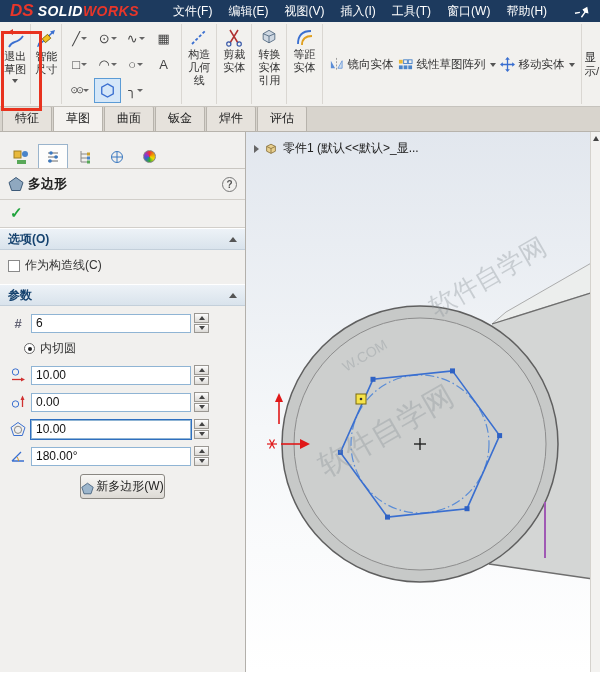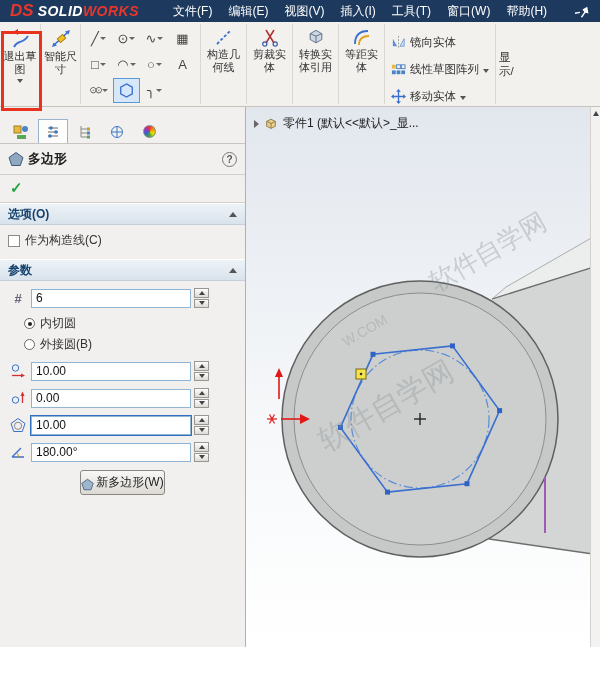--- a/index.html
+++ b/index.html
@@ -19,21 +19,21 @@
   
   .ribbon{height:85px;background:#f2f1ee;border-bottom:1px solid #c6c3bd;display:flex;align-items:stretch;padding:2px 0;position:relative}
   .rgroup{display:flex;flex-direction:column;align-items:center;justify-content:flex-start;padding:3px 2px 0;border-right:1px solid #dad7d2;width:42px;text-align:center;gap:1px}
   .rlabel{font-size:11px;line-height:13px;color:#333;word-break:break-all}
   .dd-tri{width:0;height:0;border-left:3.5px solid transparent;border-right:3.5px solid transparent;border-top:4px solid #555;margin-top:2px}
   .sketch-grid{display:grid;grid-template-columns:repeat(4,27px);grid-auto-rows:25px;align-content:center;gap:1px;padding:0 4px;border-right:1px solid #dad7d2}
   .gcell{display:flex;align-items:center;justify-content:center;font-size:13px;color:#444;gap:1px;border:1px solid transparent}
   .gcell .cdd{width:0;height:0;border-left:3px solid transparent;border-right:3px solid transparent;border-top:3.5px solid #666}
   .gcell.active{background:#d5e7f8;border-color:#5b9bd5}
   .gcell.small{font-size:9px;letter-spacing:-2px}
-  .rlist{display:flex;flex-direction:column;justify-content:flex-end;gap:12px;padding:0 6px;border-right:1px solid #dad7d2}
+  .rlist{display:flex;flex-direction:row;justify-content:center;gap:4px;padding:0 6px;border-right:1px solid #dad7d2}
   .rlist-row{display:flex;align-items:center;gap:4px;font-size:11.5px;color:#333;white-space:nowrap}
   .clipped{width:24px;overflow:hidden;display:flex;align-items:center;padding-left:3px}
   .clipped span{font-size:11.5px;color:#333;width:15px;word-break:break-all;line-height:14px;height:28px;overflow:hidden;display:block}
   .red-callout{position:absolute;left:1px;top:31px;width:41px;height:80px;border:3px solid #e8321e;z-index:40;pointer-events:none}
 
   
   .tabrow{height:25px;background:#d8d4cd;display:flex;align-items:flex-end;padding-left:2px;border-bottom:1px solid #b7b3ac}
   .tab{font-size:12px;color:#222;background:#e6e2dc;border:1px solid #b7b3ac;border-bottom:none;padding:3px 12px 4px;margin-right:1px;border-radius:2px 2px 0 0;white-space:nowrap}
   .tab.active{background:#f4f2ef;padding-top:4px}
 
@@ -228,20 +228,28 @@
         <span>移动实体</span>
         <span class="dd-tri"></span>
       </div>
     </div>
     <div class="clipped">
       <span>显示/删除几何关系</span>
     </div>
   </div>
   <div class="red-callout"></div>
 
+  <div class="tabrow">
+    <span class="tab">特征</span>
+    <span class="tab active">草图</span>
+    <span class="tab">曲面</span>
+    <span class="tab">钣金</span>
+    <span class="tab">焊件</span>
+    <span class="tab">评估</span>
+  </div>
 
   <div class="main">
 
     <div class="panel">
       <div class="ptabs">
         <div class="ptab">
             <svg width="16" height="16" viewBox="0 0 16 16">
               <rect x="1" y="2" width="7" height="7" fill="#e8b93c" stroke="#a07f20"></rect>
               <circle cx="12" cy="5" r="3" fill="#4a84c8"></circle>
               <rect x="4" y="11" width="9" height="4" fill="#58a858"></rect>
@@ -303,24 +311,20 @@
           <input class="pinput" value="6" style="">
           <span class="spin">
               <span class="sbtn up"></span>
               <span class="sbtn down"></span>
             </span>
         </div>
         <div class="radios">
           <div class="radiorow">
             <span class="radio sel"></span>
             <span>内切圆</span>
-          </div>
-          <div class="radiorow">
-            <span class="radio"></span>
-            <span>外接圆(B)</span>
           </div>
         </div>
         <div class="prow">
           <span class="picon">
               <svg width="16" height="16" viewBox="0 0 16 16">
                 <circle cx="5.5" cy="5" r="3.2" stroke="#3a6fd0" fill="none"></circle>
                 <path d="M2 12.5 H12" stroke="#d03030" stroke-width="1.3"></path>
                 <path d="M11 10.5 L15 12.5 L11 14.5 Z" fill="#d03030"></path>
               </svg>
             </span>

